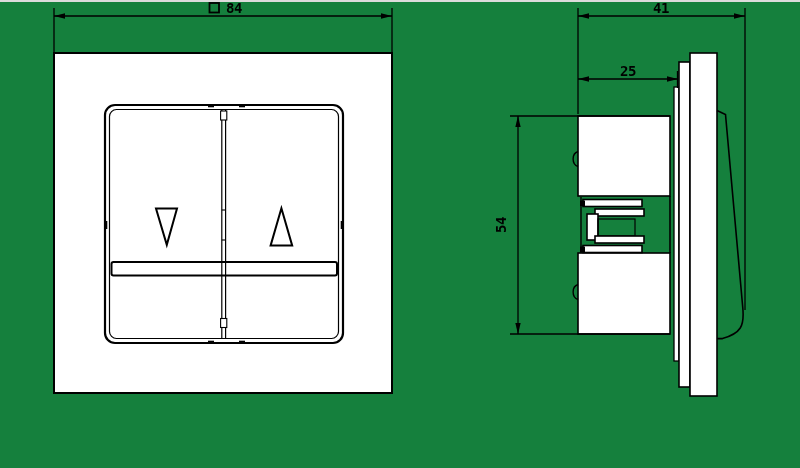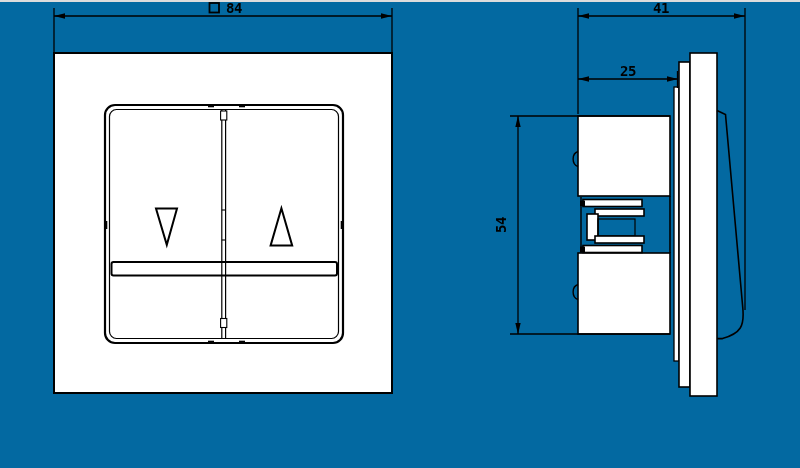--- a/index.html
+++ b/index.html
@@ -1,16 +1,16 @@
 <!DOCTYPE html>
 <html><head>
 <meta charset="utf-8">
 <style>
   html,body{margin:0;padding:0;background:#ffffff;}
-  .stage{position:relative;width:800px;height:468px;background:#0369a1;overflow:hidden;}
+  .stage{position:relative;width:800px;height:468px;background:#15803d;overflow:hidden;}
   .topline{position:absolute;left:0;top:0;width:800px;height:2px;background:#dcdcdc;}
   svg{position:absolute;left:0;top:0;}
   svg text{
     font-family:"DejaVu Sans Mono","Liberation Mono",monospace;
     font-weight:700;
     font-size:14px;
     fill:#000;
     letter-spacing:-0.5px;
   }
   .ln{stroke:#000;fill:none;}

